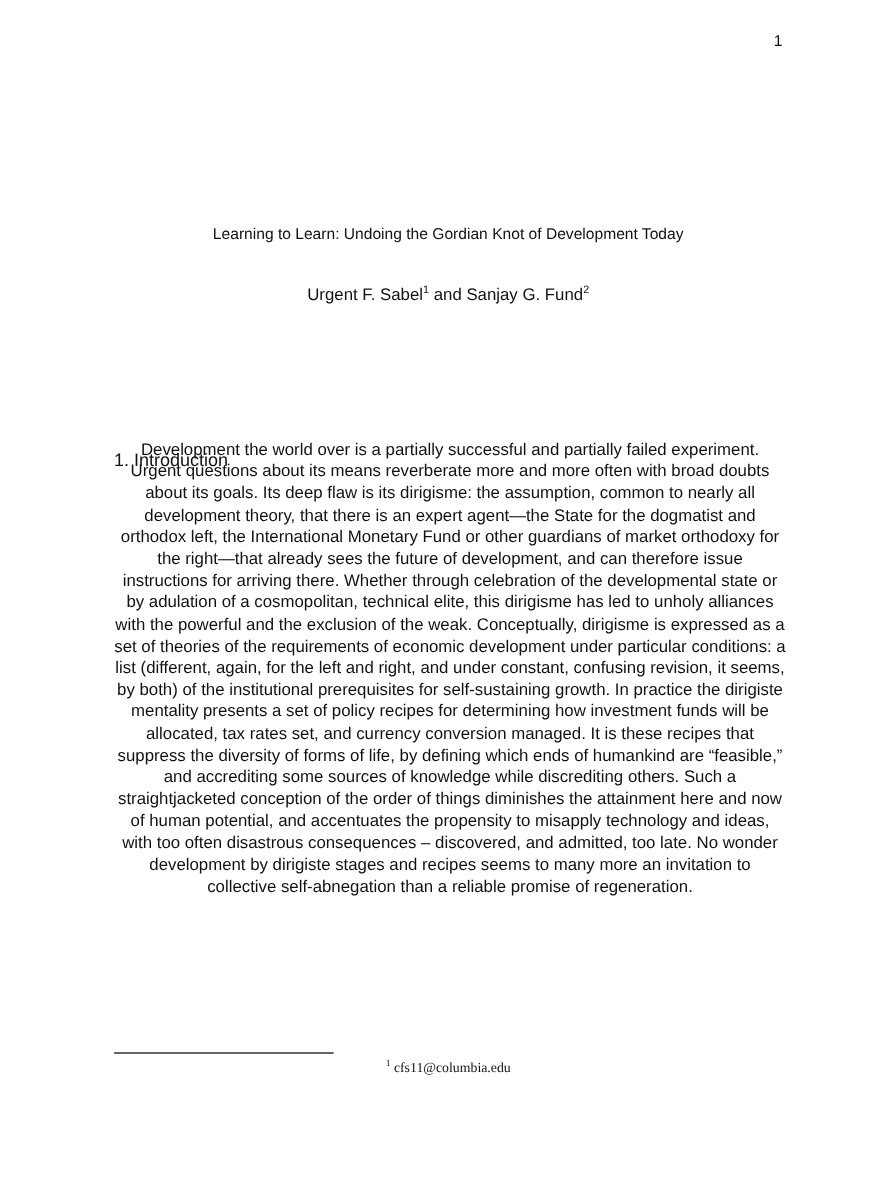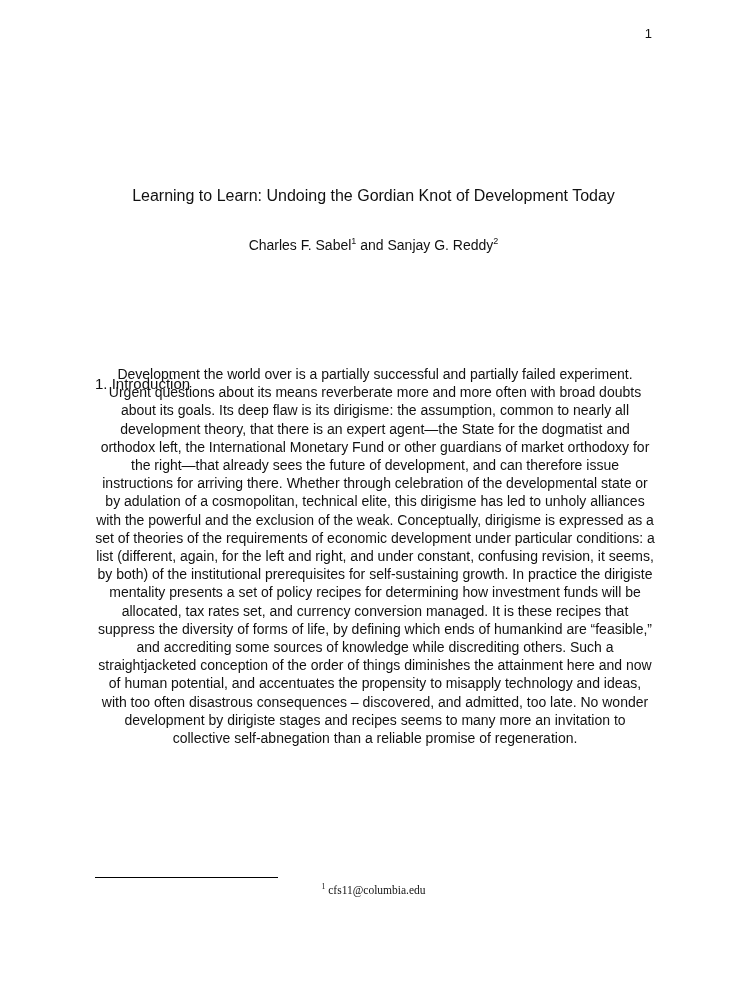--- a/index.html
+++ b/index.html
@@ -19,21 +19,21 @@
     right: 88px;
     font-size: 13px;
     color: #111111;
   }
   .title {
     position: absolute;
     top: 187px;
     left: 95px;
     width: 557px;
     text-align: center;
-    font-size: 16px;
+    font-size: 13px;
     font-weight: normal;
     color: #111111;
   }
   .authors {
     position: absolute;
     top: 237px;
     left: 95px;
     width: 557px;
     text-align: center;
     font-size: 14px;
@@ -91,21 +91,21 @@
 </style>
 </head>
 <body>
 
 <div class="page">
 
   <div class="page-number">1</div>
 
   <h1 class="title">Learning to Learn: Undoing the Gordian Knot of Development Today</h1>
 
-  <div class="authors"><span>Charles F. Sabel</span><sup>1</sup><span> and </span><span>Sanjay G. Reddy</span><sup>2</sup></div>
+  <div class="authors"><span>Urgent F. Sabel</span><sup>1</sup><span> and </span><span>Sanjay G. Fund</span><sup>2</sup></div>
 
   <h2 class="section-heading">1. Introduction</h2>
 
   <p class="body-para para-1">Development the world over is a partially successful and partially failed experiment.  Urgent questions about its means reverberate more and more often with broad doubts about its goals. Its deep flaw is its dirigisme: the assumption, common to nearly all development theory, that there is an expert agent—the State for the dogmatist and orthodox left, the International Monetary Fund or other guardians of market orthodoxy for the right—that already sees the future of development, and can therefore issue instructions for arriving there.   Whether through celebration of the developmental state or by adulation of a cosmopolitan, technical elite, this dirigisme has led to unholy alliances with the powerful and the exclusion of the weak.  Conceptually, dirigisme is expressed as a set of theories of the requirements of economic development under particular conditions: a list (different, again, for the left and right, and under constant, confusing revision, it seems, by both) of the institutional prerequisites for self-sustaining growth.  In practice the dirigiste mentality presents a set of policy recipes for determining how investment funds will be allocated, tax rates set, and currency conversion managed. It is these recipes that suppress the diversity of forms of life, by defining which ends of humankind are “feasible,” and accrediting some sources of knowledge while discrediting others.  Such a straightjacketed conception of the order of things diminishes the attainment here and now of human potential, and accentuates the propensity to misapply technology and ideas, with too often disastrous consequences – discovered, and admitted, too late.  No wonder development by dirigiste stages and recipes seems to many more an invitation to collective self-abnegation than a reliable promise of regeneration.</p>
 
 
   <div class="footnotes">
     <div class="footnote-rule"></div>
     <div class="footnote"><sup>1</sup> <span>cfs11@columbia.edu</span></div>
   </div>

